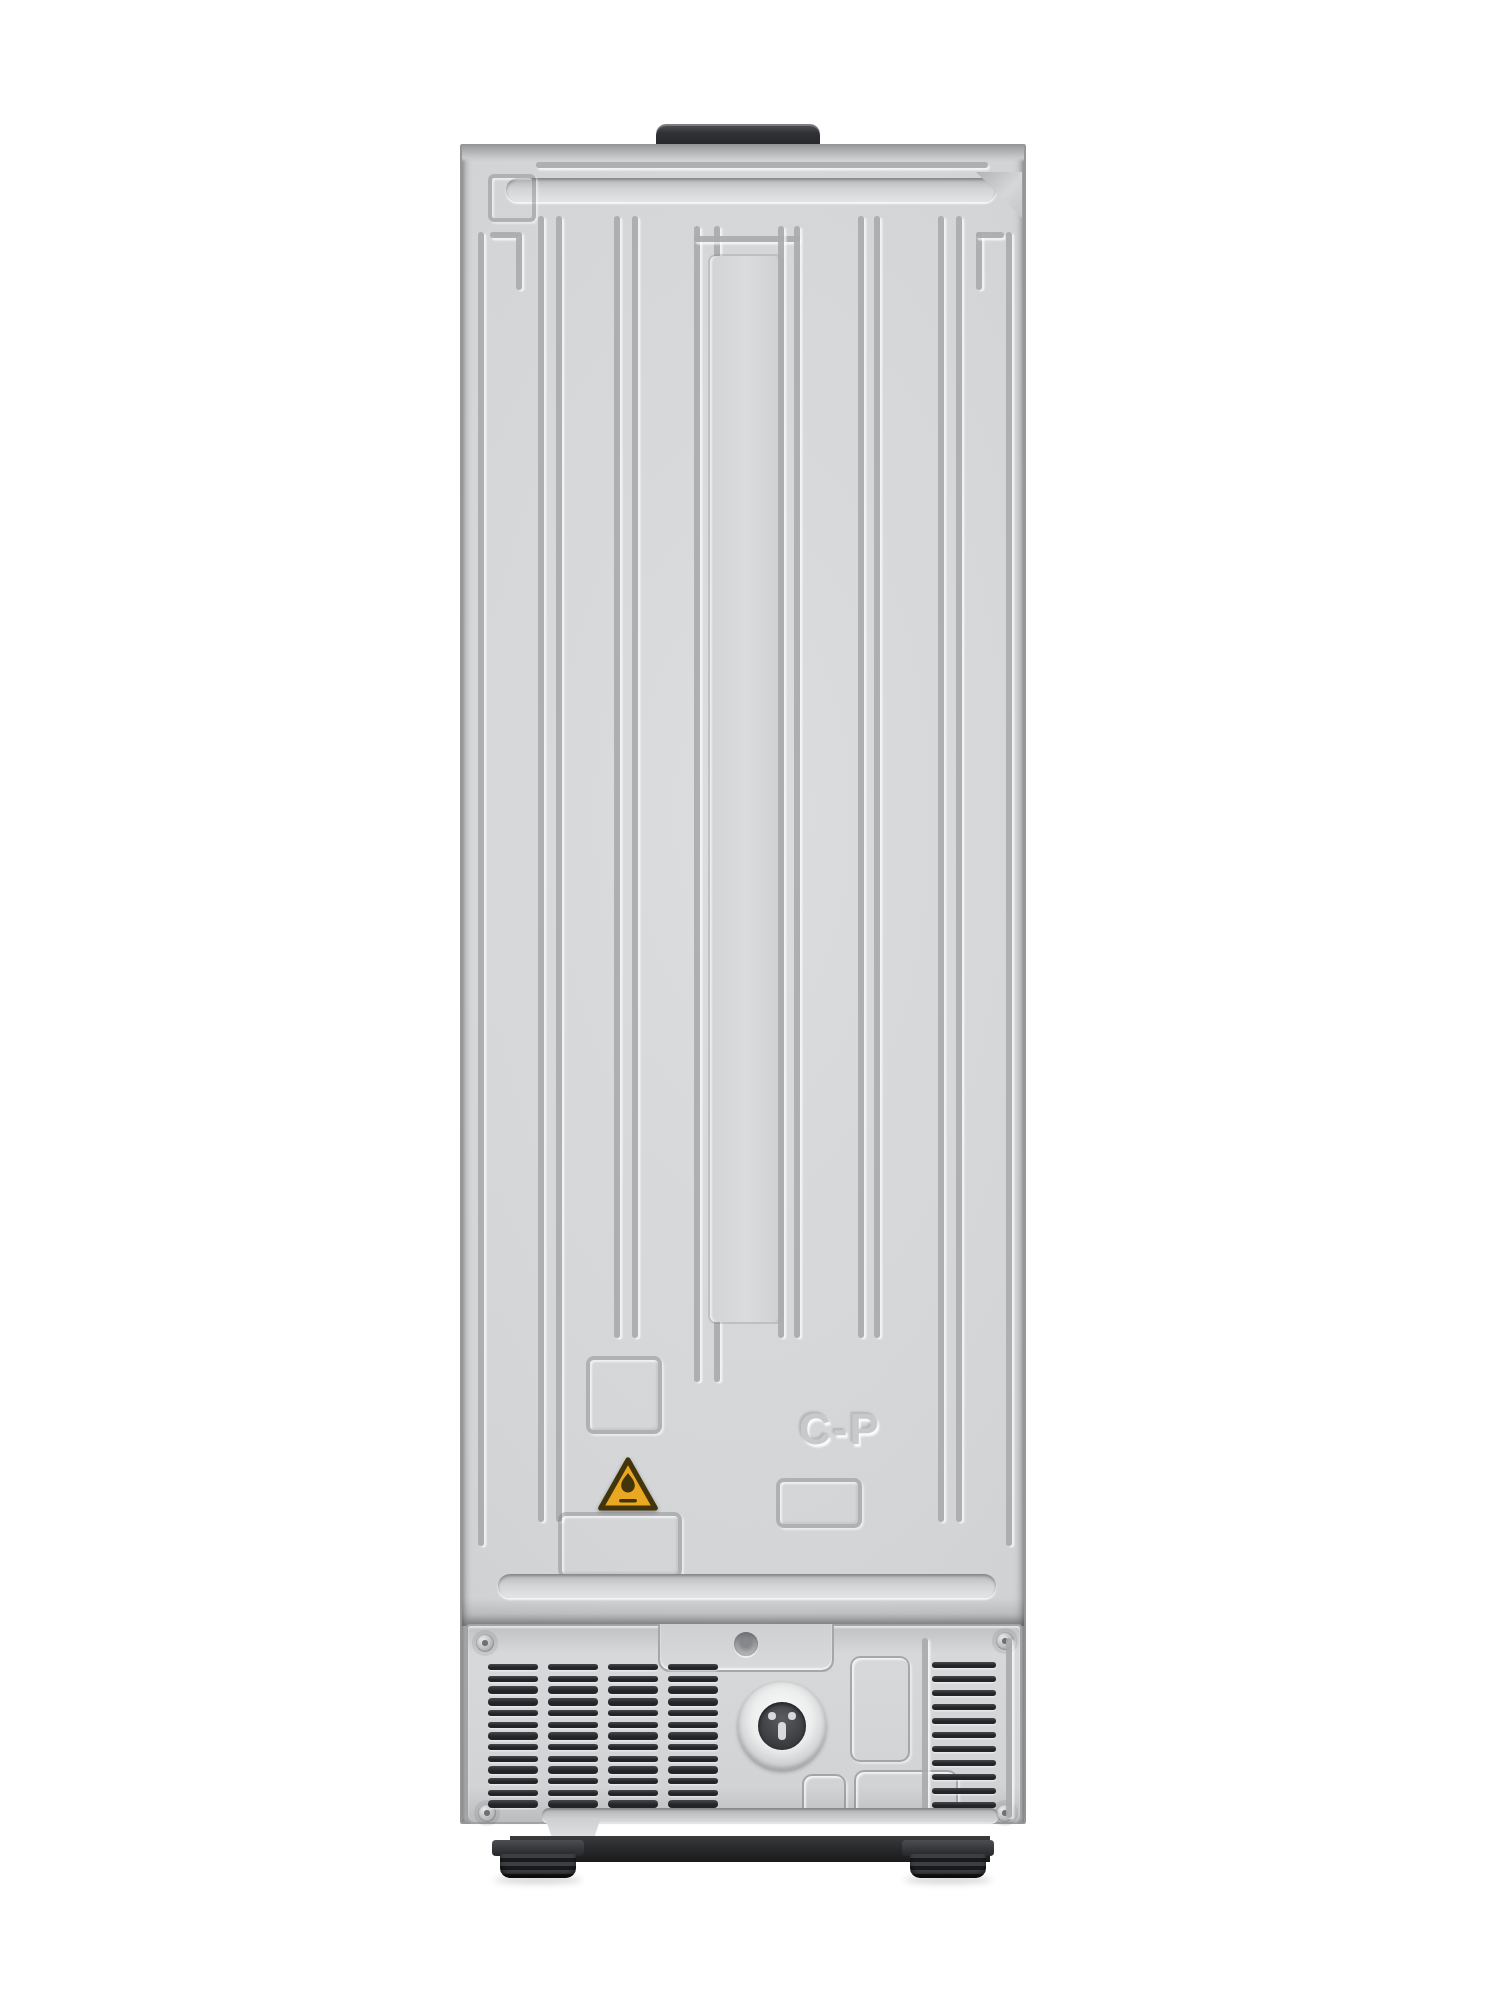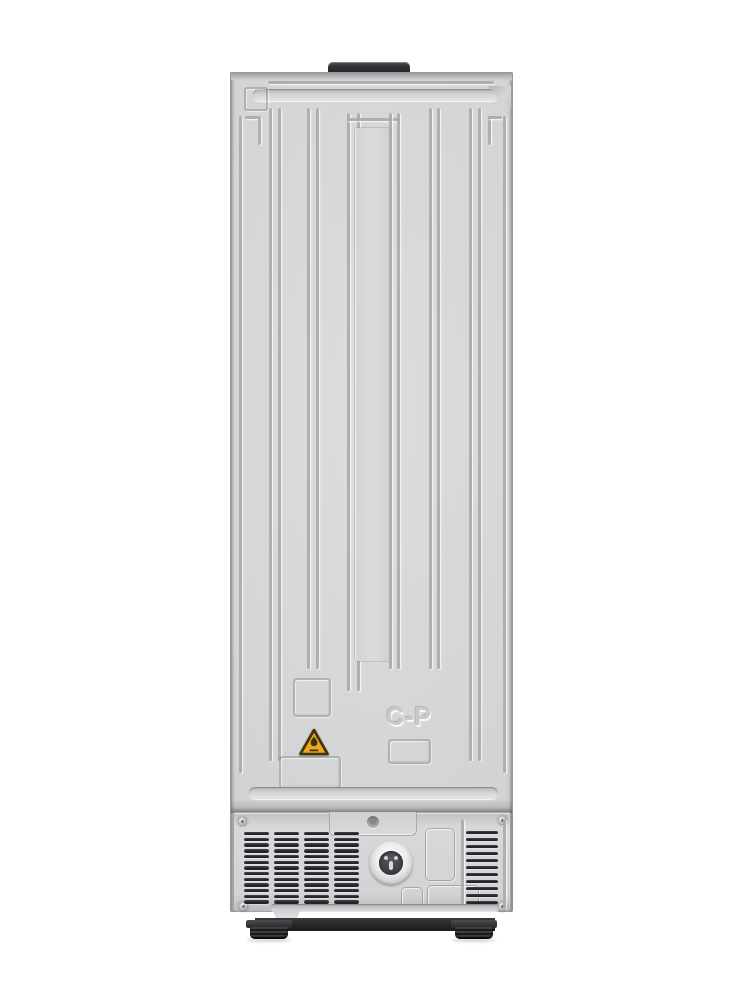--- a/index.html
+++ b/index.html
@@ -42,22 +42,22 @@
       border:2px solid rgba(122,123,125,.4);box-sizing:border-box;
       box-shadow:inset 1px 1px 1px rgba(255,255,255,.6),1px 1px 1px rgba(255,255,255,.5);}
   .corner-tri{position:absolute;left:257px;top:13px;width:23px;height:23px;
       clip-path:polygon(100% 0,100% 100%,0 0);
       background:linear-gradient(135deg,#b2b3b5,#d6d7d9 55%,#c4c5c7);}
   .inner-panel{position:absolute;left:124px;top:55px;width:36px;height:533px;border-radius:3px;
       background:linear-gradient(90deg,#d2d3d5,#dbdcde 50%,#cfd0d2);
       box-shadow:inset 1px 0 1px rgba(255,255,255,.6),inset -1px 0 1px rgba(0,0,0,.12),0 0 0 1px rgba(130,131,133,.28);}
   .emboss{position:absolute;border-radius:4px;border:2px solid rgba(118,119,121,.38);box-sizing:border-box;
       box-shadow:inset 1px 1px 1px rgba(255,255,255,.65),1px 1px 1px rgba(255,255,255,.55),inset -1px -1px 1px rgba(0,0,0,.06);}
-  .cp{position:absolute;left:145px;top:629px;width:66px;text-align:center;
-      font-size:25px;font-weight:bold;letter-spacing:1px;color:#c8c9cb;
+  .cp{position:absolute;left:156px;top:629px;width:66px;text-align:center;
+      font-size:22px;font-weight:bold;letter-spacing:1px;color:#c8c9cb;
       text-shadow:1px 1.5px 1px rgba(255,255,255,.9),-1px -1px 1px rgba(0,0,0,.15);}
   .warning{position:absolute;left:68px;top:655px;width:30px;height:28px;
       filter:drop-shadow(.5px 1px 1px rgba(0,0,0,.35));}
   .recess-band{position:absolute;left:0;top:726px;width:100%;height:14px;
       background:linear-gradient(180deg,rgba(0,0,0,0),rgba(0,0,0,.10) 55%,rgba(0,0,0,.28));}
 
   
   .vent-panel{
     position:absolute;left:3px;top:750px;width:278px;height:100px;box-sizing:border-box;
     background:linear-gradient(180deg,#c0c1c3,var(--vent-panel,#d7d8da) 14%,#d2d3d5 82%,#bbbcbe);

